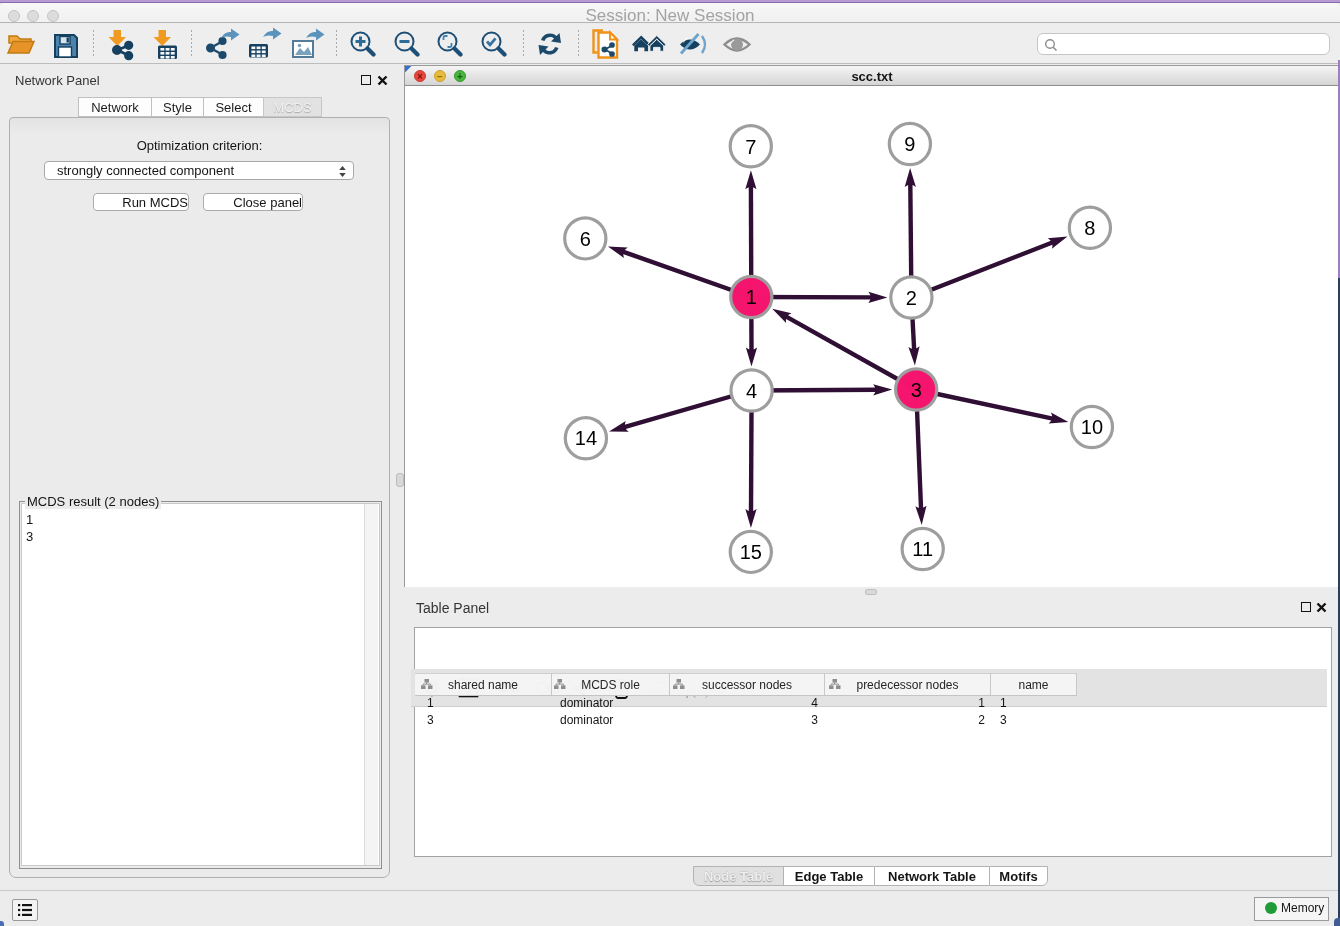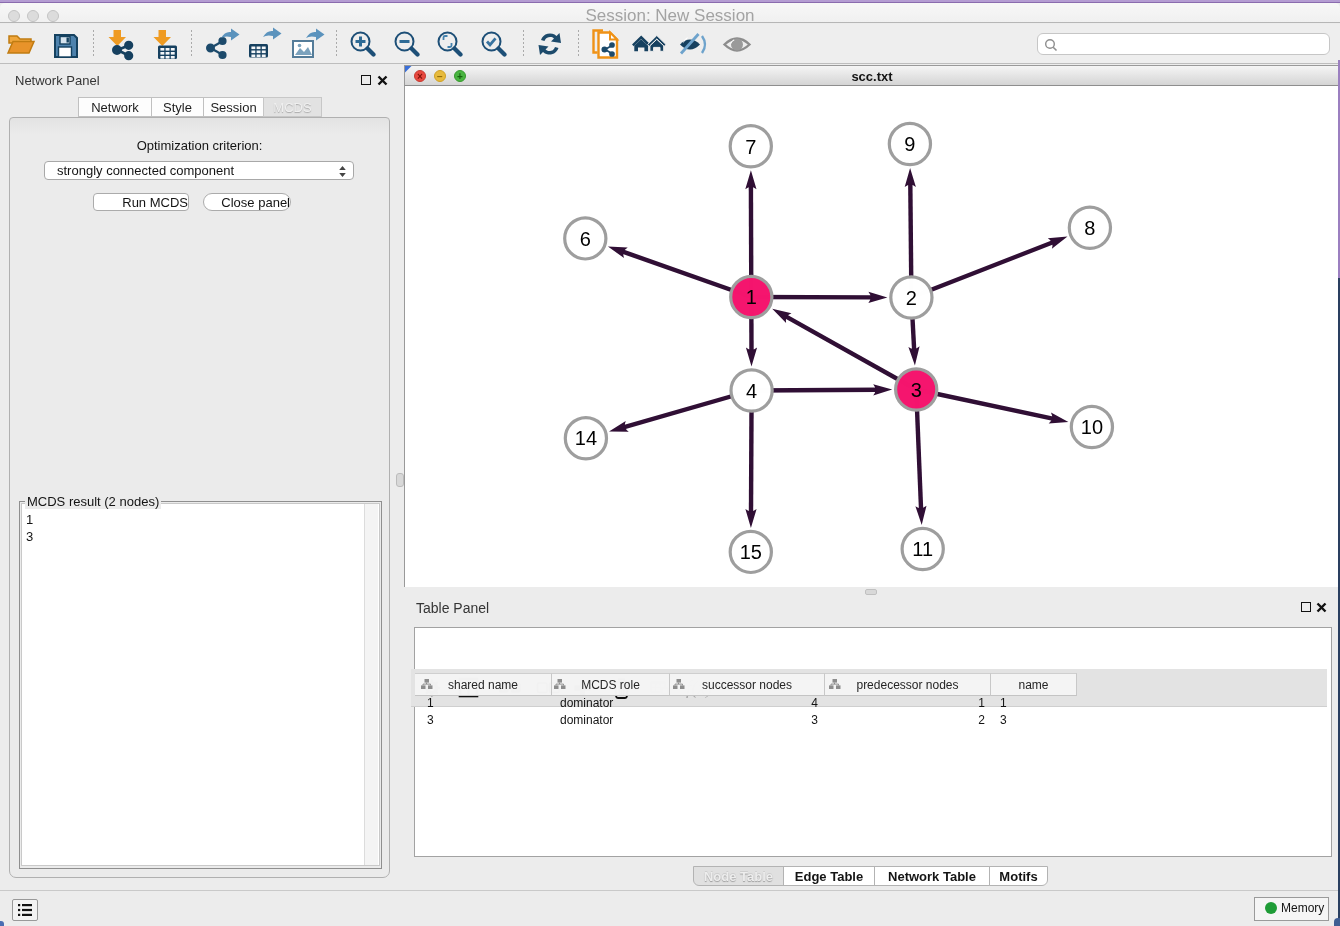--- a/index.html
+++ b/index.html
@@ -213,31 +213,31 @@
   </svg>
 </div>
 </div>
 <div class="abs" id="cp-title">Network Panel</div>
 <div class="winbtn-sq" style="left:361px; top:75px;"></div>
 <svg class="abs" style="left:377px; top:75px;" width="11" height="11" viewBox="0 0 11 11">
     <path d="M1.5 1.5 L9.5 9.5 M9.5 1.5 L1.5 9.5" stroke="#111" stroke-width="2.4"></path>
   </svg>
 <div class="tab" style="left:78px; width:74px;">Network</div>
 <div class="tab" style="left:151px; width:53px;">Style</div>
-<div class="tab" style="left:203px; width:61px;">Session</div>
+<div class="tab" style="left:203px; width:61px;">Select</div>
 <div class="tab" id="tab-mcds" style="left:263px; width:59px;">MCDS</div>
 <div class="abs" id="cp-panel"></div>
 <div class="abs" id="opt-label">Optimization criterion:</div>
 <div class="abs" id="dropdown">strongly connected component
   <svg style="position:absolute;right:6px;top:3px;" width="9" height="13" viewBox="0 0 9 13">
     <path d="M1.2 5 L4.5 1 L7.8 5 Z M1.2 8 L4.5 12 L7.8 8 Z" fill="#444"></path>
   </svg>
 </div>
 <div class="btn" style="left:93px; width:96px;">Run MCDS</div>
-<div class="btn" style="left:203px; width:88px;border-radius:9px;">Close panel</div>
+<div class="btn" style="left:203px; width:100px;">Close panel</div>
 <div class="abs" id="fieldset"></div>
 <div class="abs" id="fieldset-white">1<br>3</div>
 <div class="abs" id="fieldset-sb"></div>
 <div class="abs" id="fieldset-label">MCDS result (2 nodes)</div>
 <div class="abs" id="vsplit-handle"></div>
 
 <div class="abs" id="netwin-tb">
   <svg style="position:absolute;left:0;top:0" width="7" height="7">
       <path d="M0 0 L6.5 0 L0 6.5 Z" fill="#3a6fd8"></path>
     </svg>

